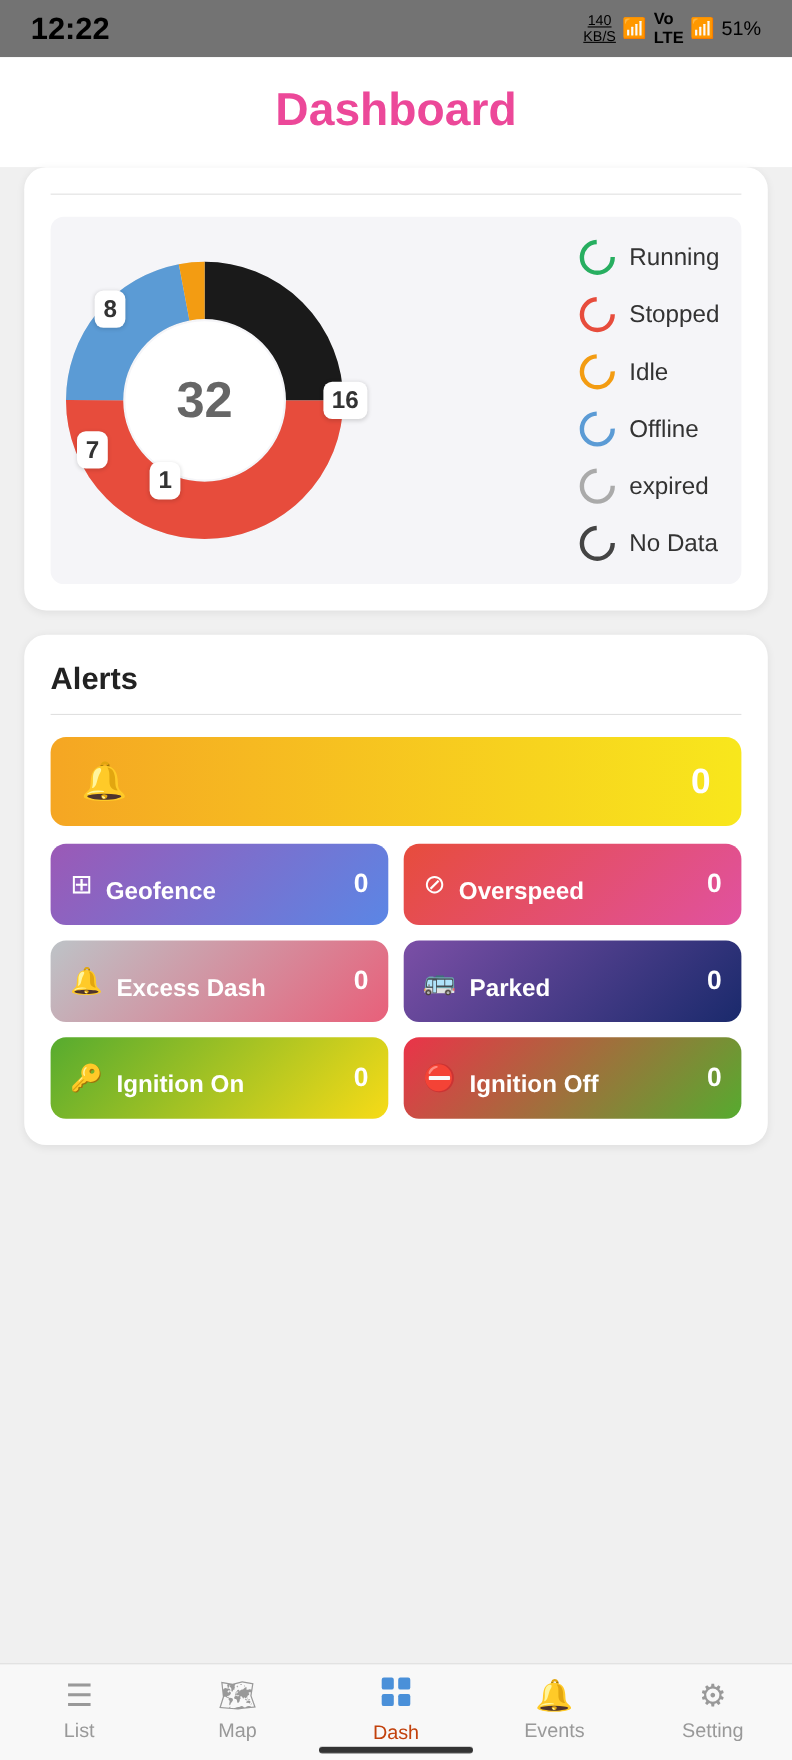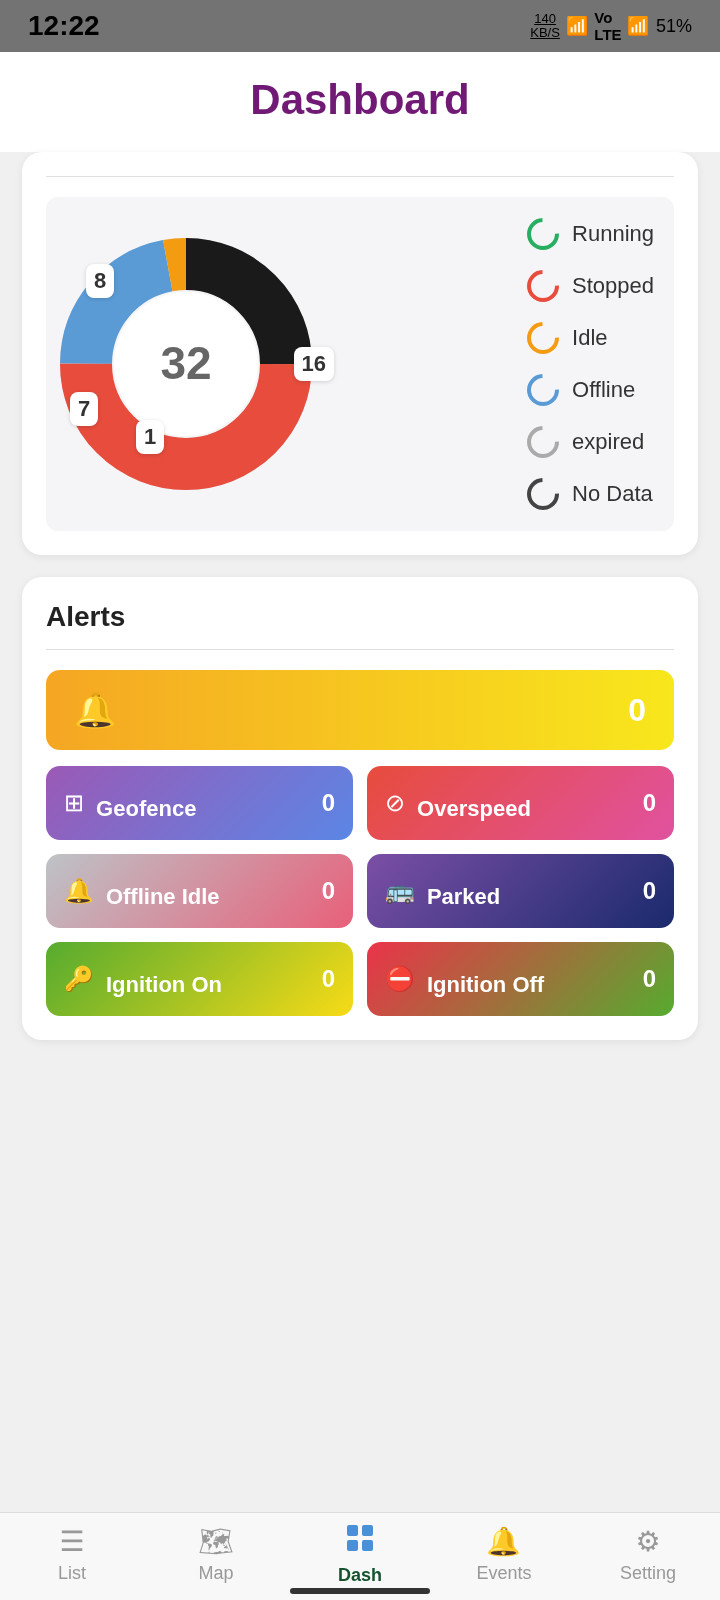--- a/index.html
+++ b/index.html
@@ -37,21 +37,21 @@
 
     
     .header {
       background: #fff;
       text-align: center;
       padding: 24px 0 28px;
     }
     .header h1 {
       font-size: 42px;
       font-weight: 800;
-      color: #701a75;
+      color: #ec4899;
     }
 
     
     .main-content {
       padding: 0 22px;
       background: #f0f0f0;
     }
 
     
     .card {
@@ -227,22 +227,21 @@
       color: #999;
     }
     .nav-icon.active {
       color: #4a90d9;
     }
     .nav-label {
       font-size: 18px;
       color: #999;
     }
     .nav-label.active {
-      color: #14532d;
-      font-weight: bold;
+      color: #c2410c;
     }
 
     
     .home-indicator {
       position: fixed;
       bottom: 6px;
       left: 50%;
       transform: translateX(-50%);
       width: 140px;
       height: 6px;
@@ -382,21 +381,21 @@
         <div class="alert-item-left">
           <span class="alert-item-icon">⊘</span>
           <span class="alert-item-label">Overspeed</span>
         </div>
         <span class="alert-item-count">0</span>
       </div>
 
       <div class="alert-item excess-idle-btn">
         <div class="alert-item-left">
           <span class="alert-item-icon">🔔</span>
-          <span class="alert-item-label">Offline Idle</span>
+          <span class="alert-item-label">Excess Dash</span>
         </div>
         <span class="alert-item-count">0</span>
       </div>
 
       <div class="alert-item parked-btn">
         <div class="alert-item-left">
           <span class="alert-item-icon">🚌</span>
           <span class="alert-item-label">Parked</span>
         </div>
         <span class="alert-item-count">0</span>

